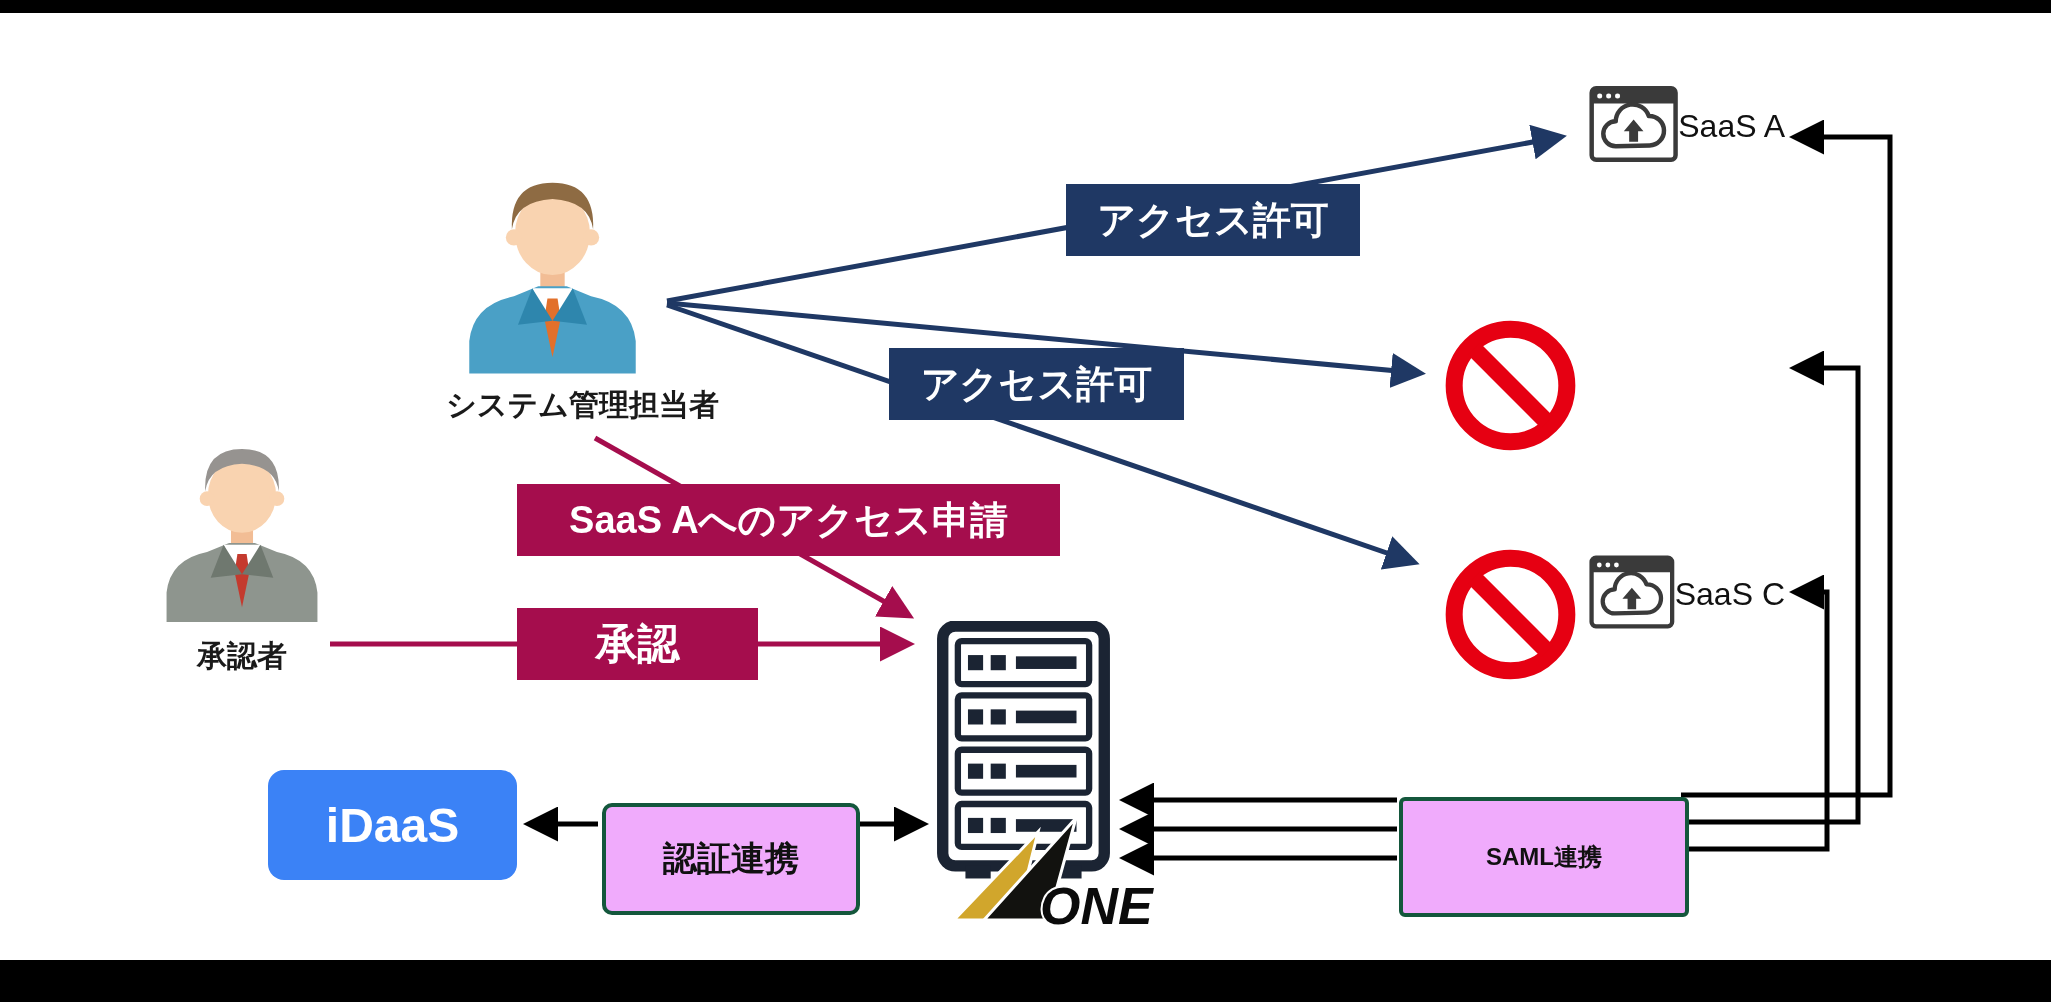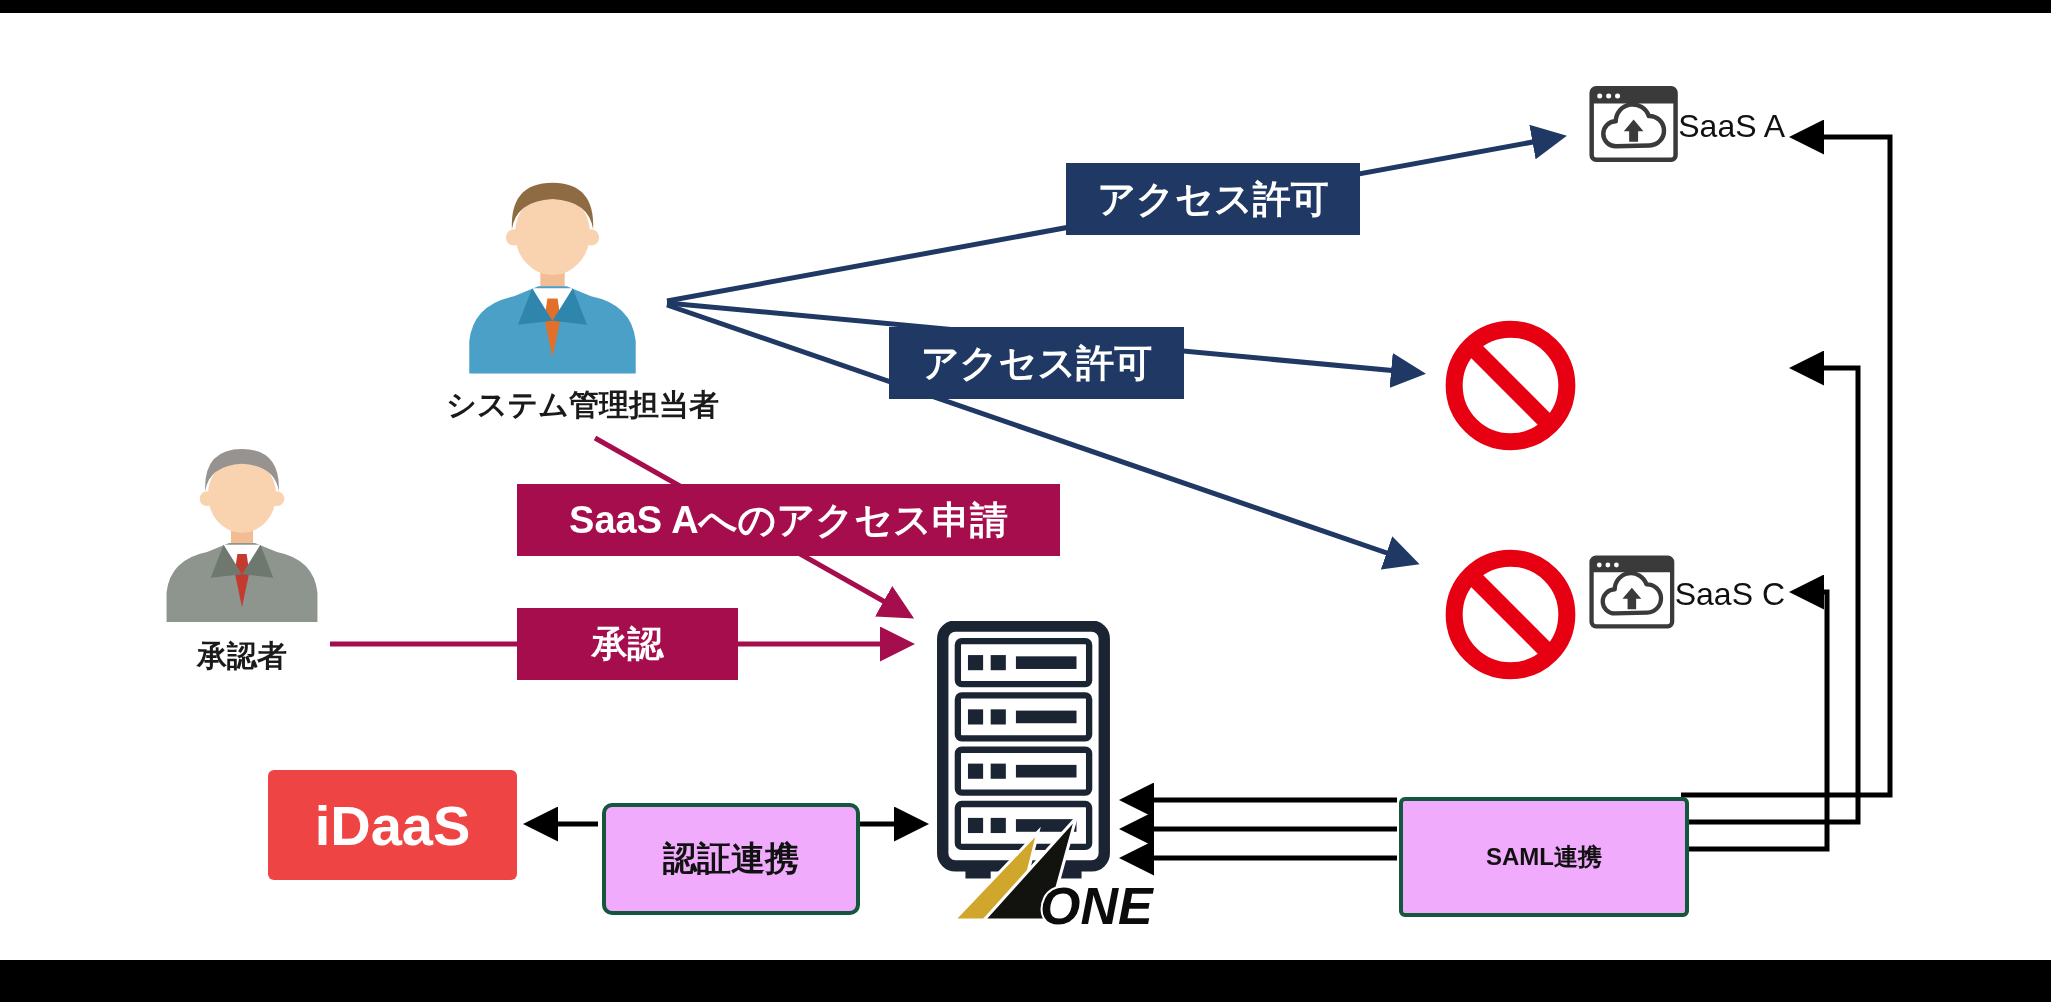--- a/index.html
+++ b/index.html
@@ -6,23 +6,23 @@
   #canvas{
     position:relative;width:2051px;height:1002px;background:#ffffff;
     overflow:hidden;font-family:"Liberation Sans","DejaVu Sans",sans-serif;
   }
   .bar{position:absolute;left:0;width:2051px;background:#000;z-index:5;}
   #arrow-layer{position:absolute;left:0;top:0;z-index:1;}
   .lbl-box{
     position:absolute;display:flex;align-items:center;justify-content:center;
     color:#fff;font-weight:700;white-space:nowrap;z-index:2;
   }
-  .navy-box{background:#1f3864;font-size:38px;}
+  .navy-box{background:#1f3864;font-size:38px;margin-top:21px;}
   .crimson-box{background:#a50d4d;font-size:38px;}
-  .green-box{background:#ef4444;border-radius:6px;font-size:56px;}
+  .green-box{background:#3b82f6;border-radius:16px;font-size:48px;}
   .outline-box{
     position:absolute;display:flex;align-items:center;justify-content:center;
     background:#f0abfc;border:4px solid #14573c;border-radius:10px;
     color:#111;font-weight:700;white-space:nowrap;z-index:2;margin-top:31px;
   }
   .person{position:absolute;z-index:2;display:flex;flex-direction:column;align-items:center;}
   .person-label{
     position:absolute;z-index:2;color:#1a1a1a;font-weight:700;font-size:30px;
     white-space:nowrap;text-align:center;
   }
@@ -107,21 +107,21 @@
     </svg>
   </div>
   <div class="person-label" style="left:172px;top:636px;width:140px;">承認者</div>
 
   <div class="lbl-box navy-box" style="left:1066px;top:163px;width:294px;height:72px;">アクセス許可</div>
 
   <div class="lbl-box navy-box" style="left:889px;top:327px;width:295px;height:72px;">アクセス許可</div>
 
   <div class="lbl-box crimson-box" style="left:517px;top:484px;width:543px;height:72px;">SaaS Aへのアクセス申請</div>
 
-  <div class="lbl-box crimson-box" style="left:517px;top:608px;width:221px;height:72px;font-size:36px;">承認</div>
+  <div class="lbl-box crimson-box" style="left:517px;top:608px;width:241px;height:72px;font-size:42px;">承認</div>
 
   <div class="lbl-box green-box" style="left:268px;top:770px;width:249px;height:110px;">iDaaS</div>
 
   <div class="outline-box" style="left:602px;top:772px;width:250px;height:104px;font-size:34px;">認証連携</div>
 
   <div class="outline-box" style="left:1399px;top:766px;width:282px;height:112px;font-size:24px;font-weight:600;border-radius:6px;">SAML連携</div>
 
   <div id="server" style="left:935px;top:621px;">
     <svg width="177" height="260" viewBox="0 0 140 206">
       <rect x="6" y="4" width="128" height="190" rx="10" fill="#ffffff" stroke="#1b2433" stroke-width="9"></rect>

